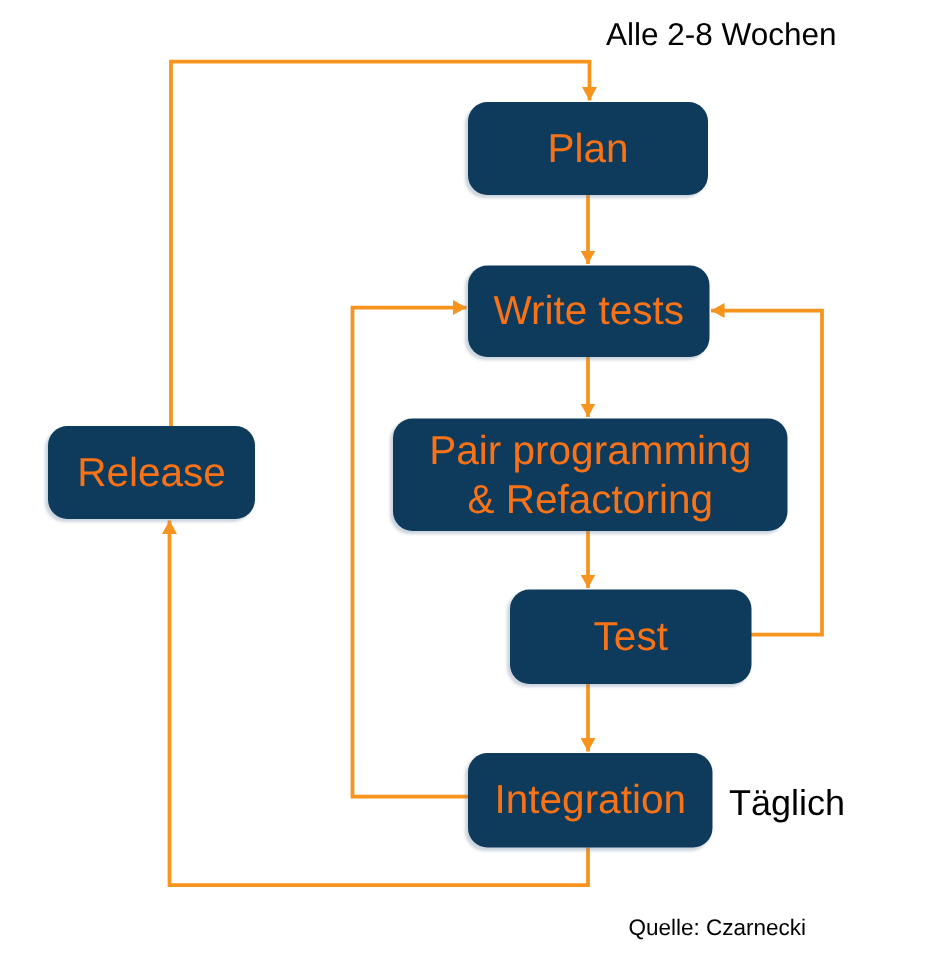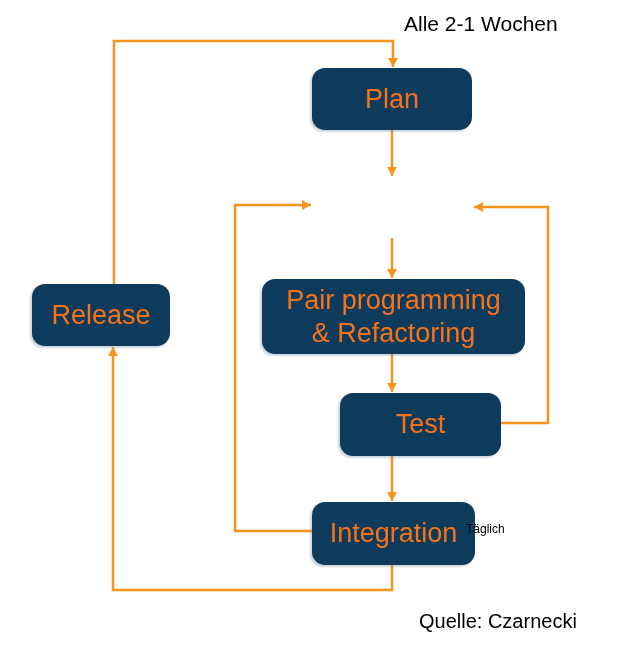--- a/index.html
+++ b/index.html
@@ -41,22 +41,22 @@
   .node-pair        { left: 262px; top: 279px; width: 263px; height: 75px; padding: 0 14px; }
   .node-test        { left: 312px; top: 393px; width: 161px; height: 63px; margin-left: 28px; }
   .node-integration { left: 312px; top: 502px; width: 163px; height: 63px; }
   .node-release     { left:  32px; top: 284px; width: 138px; height: 62px; }
   .label {
     position: absolute;
     color: #000000;
     white-space: nowrap;
   }
   .label-cycle  { left: 404px; top:  12px; font-size: 21px; }
-  .label-daily  { left: 466px; top: 522px; font-size: 12px; }
-  .label-source { left: 419px; top: 610px; font-size: 20px; }
+  .label-daily  { left: 486px; top: 522px; font-size: 24px; }
+  .label-source { left: 419px; top: 610px; font-size: 15px; }
 </style>
 </head>
 <body>
 
 <div class="canvas">
 
   <svg class="arrows" viewBox="0 0 623 645" xmlns="http://www.w3.org/2000/svg">
     <defs>
       <marker id="ah" viewBox="0 0 9 10" refX="9" refY="5" markerWidth="9" markerHeight="10" markerUnits="userSpaceOnUse" orient="auto">
         <path d="M0,0 L9,5 L0,10 Z" fill="#f7941e"></path>
@@ -71,36 +71,39 @@
       <path d="M392,565 L392,590 L113,590 L113,347" marker-end="url(#ah)"></path>
       <path d="M312,531 L235,531 L235,205 L311,205" marker-end="url(#ah)"></path>
       <path d="M473,423 L548,423 L548,207 L474,207" marker-end="url(#ah)"></path>
     </g>
   </svg>
 
   <div class="node node-plan">
     <span>Plan</span>
   </div>
 
+  <div class="node node-write-tests">
+    <span>Write tests</span>
+  </div>
 
   <div class="node node-pair">
     <span>Pair programming &amp; Refactoring</span>
   </div>
 
   <div class="node node-test">
     <span>Test</span>
   </div>
 
   <div class="node node-integration">
     <span>Integration</span>
   </div>
 
   <div class="node node-release">
     <span>Release</span>
   </div>
 
-  <div class="label label-cycle">Alle 2-1 Wochen</div>
+  <div class="label label-cycle">Alle 2-8 Wochen</div>
 
   <div class="label label-daily">Täglich</div>
 
   <div class="label label-source">Quelle: Czarnecki</div>
 
 </div>
 
 </body></html>

